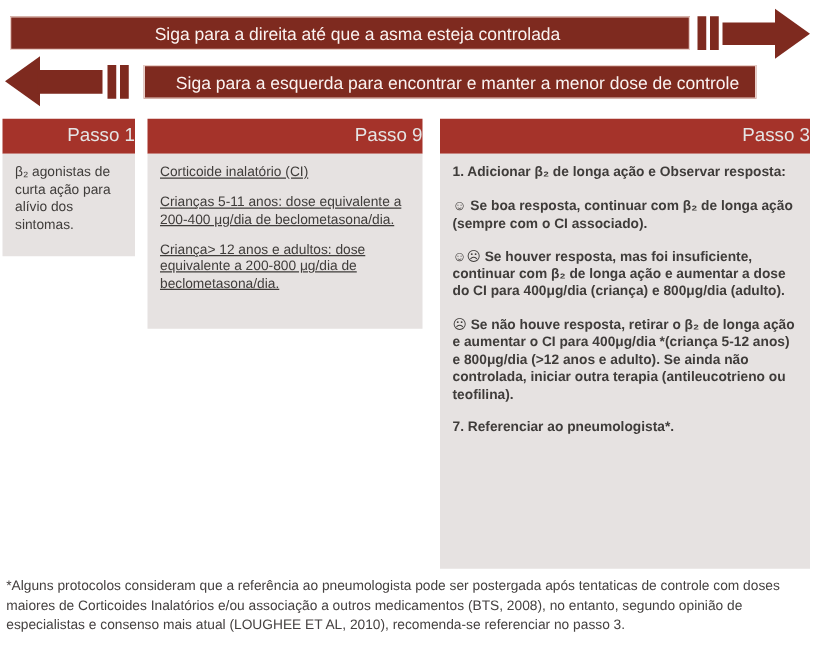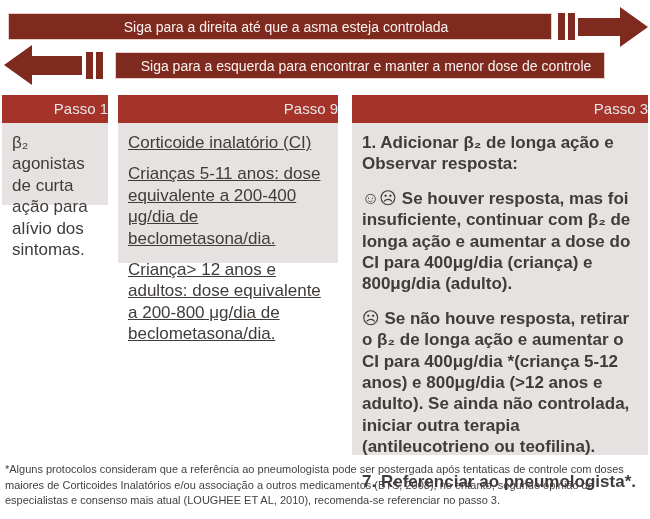--- a/index.html
+++ b/index.html
@@ -45,21 +45,21 @@
     background: var(--header);
     color: #e5e5e5;
     text-align: right;
     font-size: 15px;
     height: 28px;
     line-height: 28px;
   }
   .col-body {
     background: var(--panel);
     color: var(--text);
-    font-size: 17px;
+    font-size: 11px;
     line-height: 1.26;
     padding: 9px 9px 9px 10px;
   }
   .col-body p + p { margin-top: 10px; }
   .col1 { left: 2px;   width: 106px; }
   .col1 .col-body { height: 82px; }
   .col2 { left: 118px; width: 220px; }
   .col2 .col-body { height: 140px; text-decoration: underline; }
   .col3 { left: 352px; width: 296px; }
   .col3 .col-body { height: 332px; font-weight: bold; }
@@ -109,20 +109,21 @@
       <p>Corticoide inalatório (CI)</p>
       <p>Crianças 5-11 anos: dose equivalente a 200-400 μg/dia de beclometasona/dia.</p>
       <p>Criança&gt; 12 anos e adultos: dose equivalente a 200-800 μg/dia de beclometasona/dia.</p>
     </div>
   </div>
 
   <div class="col col3">
     <div class="col-header">Passo 3</div>
     <div class="col-body">
       <p>1. Adicionar β₂ de longa ação e Observar resposta:</p>
+      <p>☺ Se boa resposta, continuar com β₂ de longa ação (sempre com o CI associado).</p>
       <p>☺☹ Se houver resposta, mas foi insuficiente, continuar com β₂ de longa ação e aumentar a dose do CI para 400μg/dia (criança) e 800μg/dia (adulto).</p>
       <p>☹ Se não houve resposta, retirar o β₂ de longa ação e aumentar o CI para 400μg/dia *(criança 5-12 anos) e 800μg/dia (&gt;12 anos e adulto). Se ainda não controlada, iniciar outra terapia (antileucotrieno ou teofilina).</p>
       <p>7. Referenciar ao pneumologista*.</p>
     </div>
   </div>
 
   <div class="footnote">*Alguns protocolos consideram que a referência ao pneumologista pode ser postergada após tentaticas de controle com doses maiores de Corticoides Inalatórios e/ou associação a outros medicamentos (BTS, 2008), no entanto, segundo opinião de especialistas e consenso mais atual (LOUGHEE ET AL, 2010), recomenda-se referenciar no passo 3.</div>
 
 </div>
 

